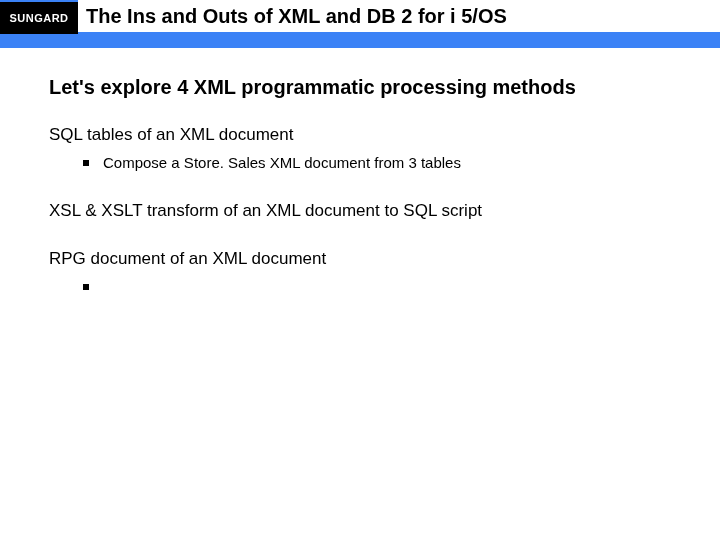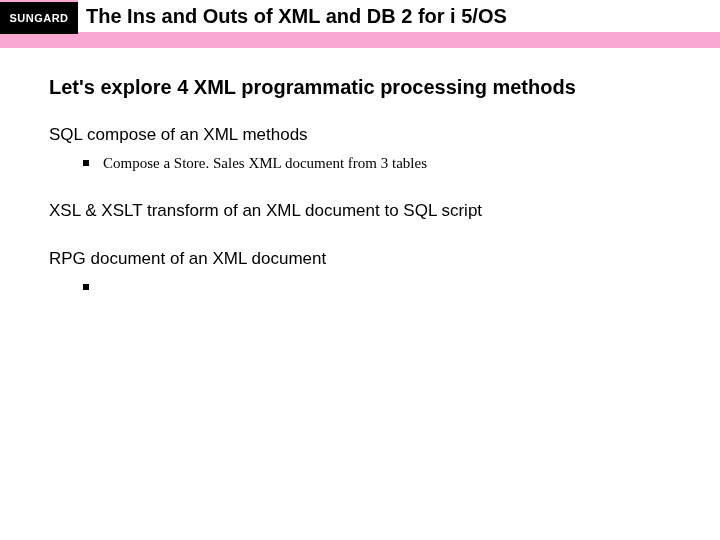--- a/index.html
+++ b/index.html
@@ -6,21 +6,21 @@
   body {
     width: 720px;
     height: 540px;
     font-family: Arial, Helvetica, sans-serif;
     background: #ffffff;
     overflow: hidden;
   }
   .header {
     width: 100%;
     height: 48px;
-    background: #f9a8d4;
+    background: #3b82f6;
     display: flex;
     align-items: flex-start;
   }
   .logo {
     width: 78px;
     height: 32px;
     background: #000000;
     display: flex;
     align-items: center;
     justify-content: center;
@@ -73,39 +73,38 @@
     height: 6px;
     background: #000000;
     margin-top: 7px;
     margin-right: 14px;
     flex-shrink: 0;
   }
   .bullet-text {
     font-size: 15px;
     line-height: 1.35;
     color: #000000;
-    font-family: Liberation Serif, serif;
   }
 </style>
 </head>
 <body>
 
 <div class="header">
   <div class="logo">SUNGARD</div>
   <div class="title-wrap">
     <div class="title">The Ins and Outs of XML and DB 2 for i 5/OS</div>
   </div>
 </div>
 
 <div class="content">
 
   <div class="subtitle">Let's explore 4 XML programmatic processing methods</div>
 
   <div class="section">
-    <div class="section-heading">SQL compose of an XML methods</div>
+    <div class="section-heading">SQL tables of an XML document</div>
     <div class="bullet-row">
       <div class="bullet-mark"></div>
       <div class="bullet-text">Compose a Store. Sales XML document from 3 tables</div>
     </div>
   </div>
 
 
   <div class="section">
     <div class="section-heading">XSL &amp; XSLT transform of an XML document to SQL script</div>
   </div>

